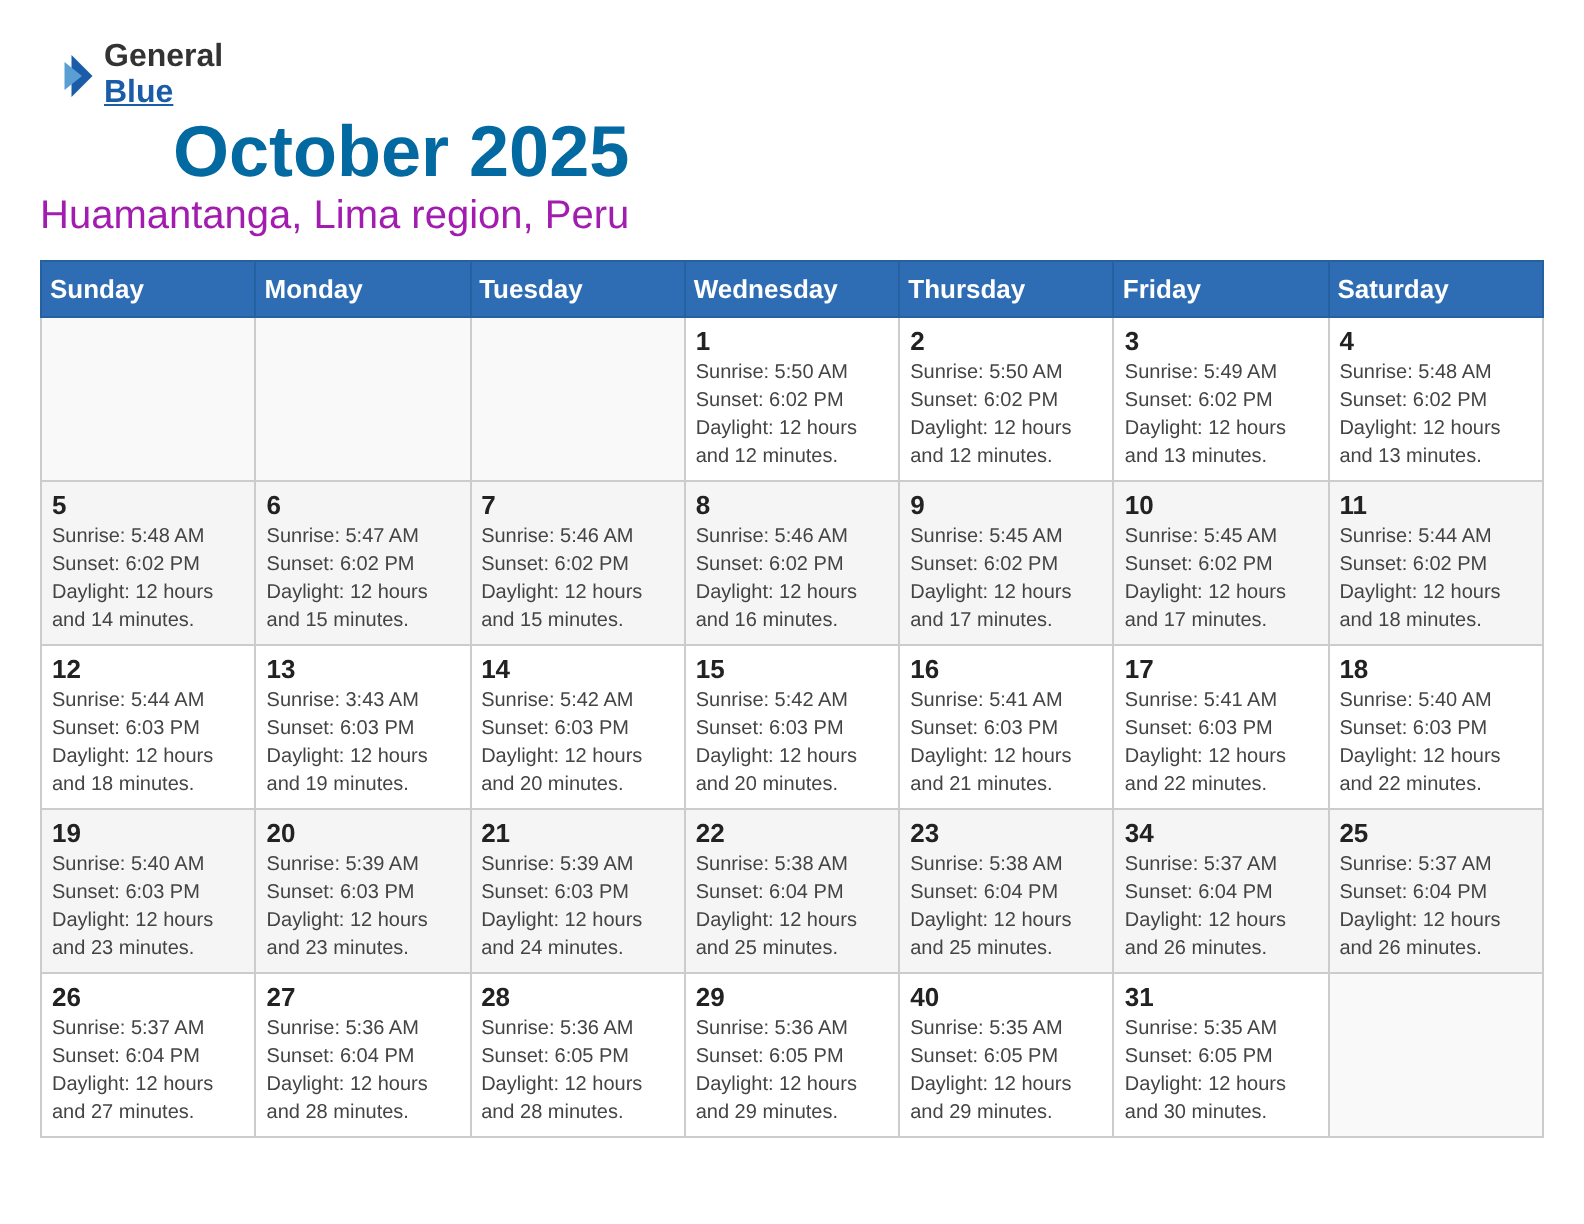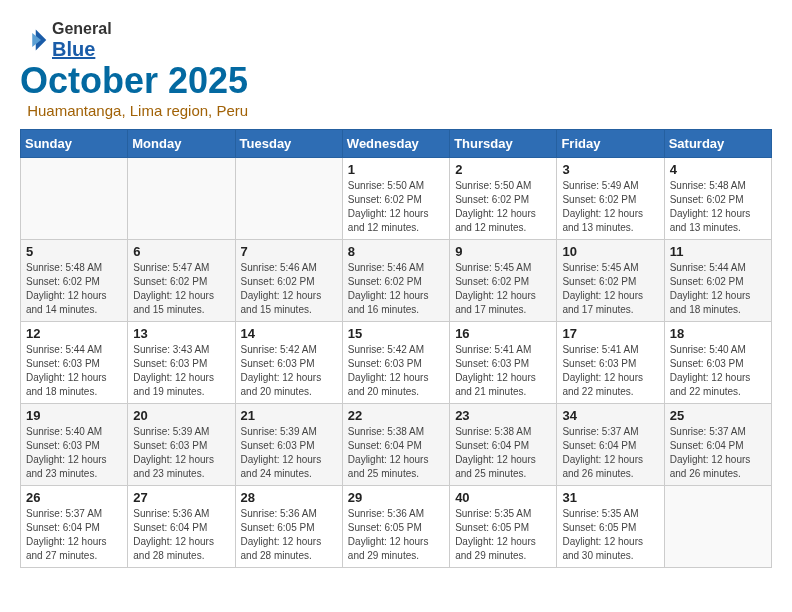--- a/index.html
+++ b/index.html
@@ -26,40 +26,40 @@
       display: flex;
       flex-direction: column;
       line-height: 1.1;
     }
     .logo-general {
       font-size: 16px;
       font-weight: bold;
       color: #333;
     }
     .logo-blue {
-      font-size: 20px;
+      font-size: 16px;
       font-weight: bold;
       color: #1a5ca8;
       text-decoration: underline;
     }
     .logo-icon {
       width: 28px;
       height: 28px;
     }
     .title-section {
       text-align: right;
     }
     .main-title {
       font-size: 36px;
       font-weight: bold;
       color: #0369a1;
     }
     .subtitle {
-      font-size: 15px;
-      color: #a16207;
+      font-size: 20px;
+      color: #a21caf;
     }
     .calendar {
       width: 100%;
       border-collapse: collapse;
       border: 1px solid #a16207;
     }
     .calendar th {
       background-color: #2e6db4;
       color: #fff;
       font-size: 13px;

